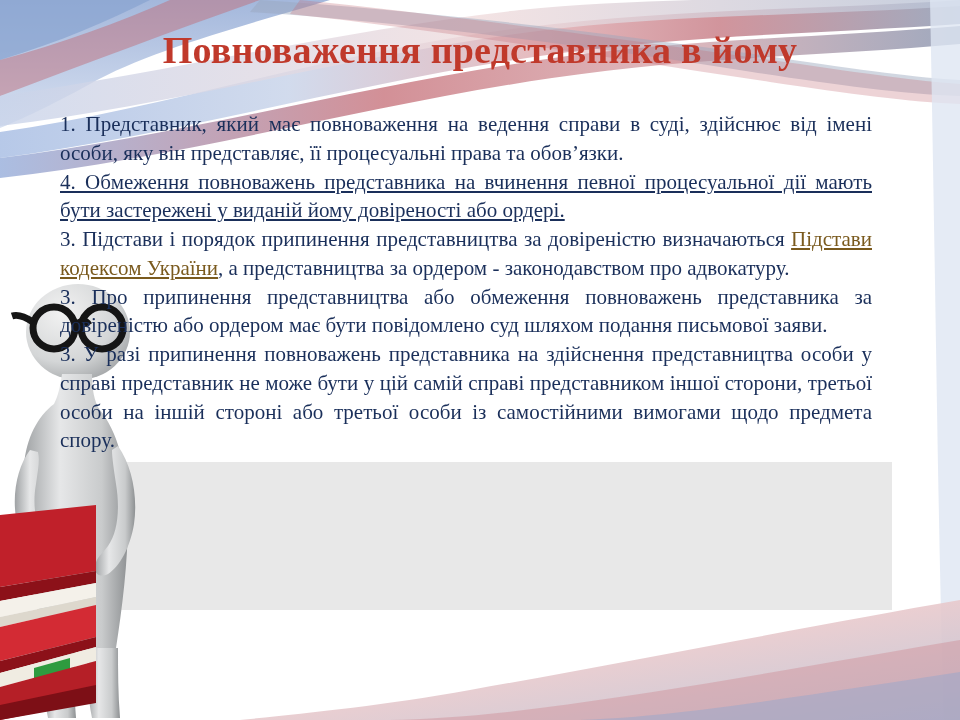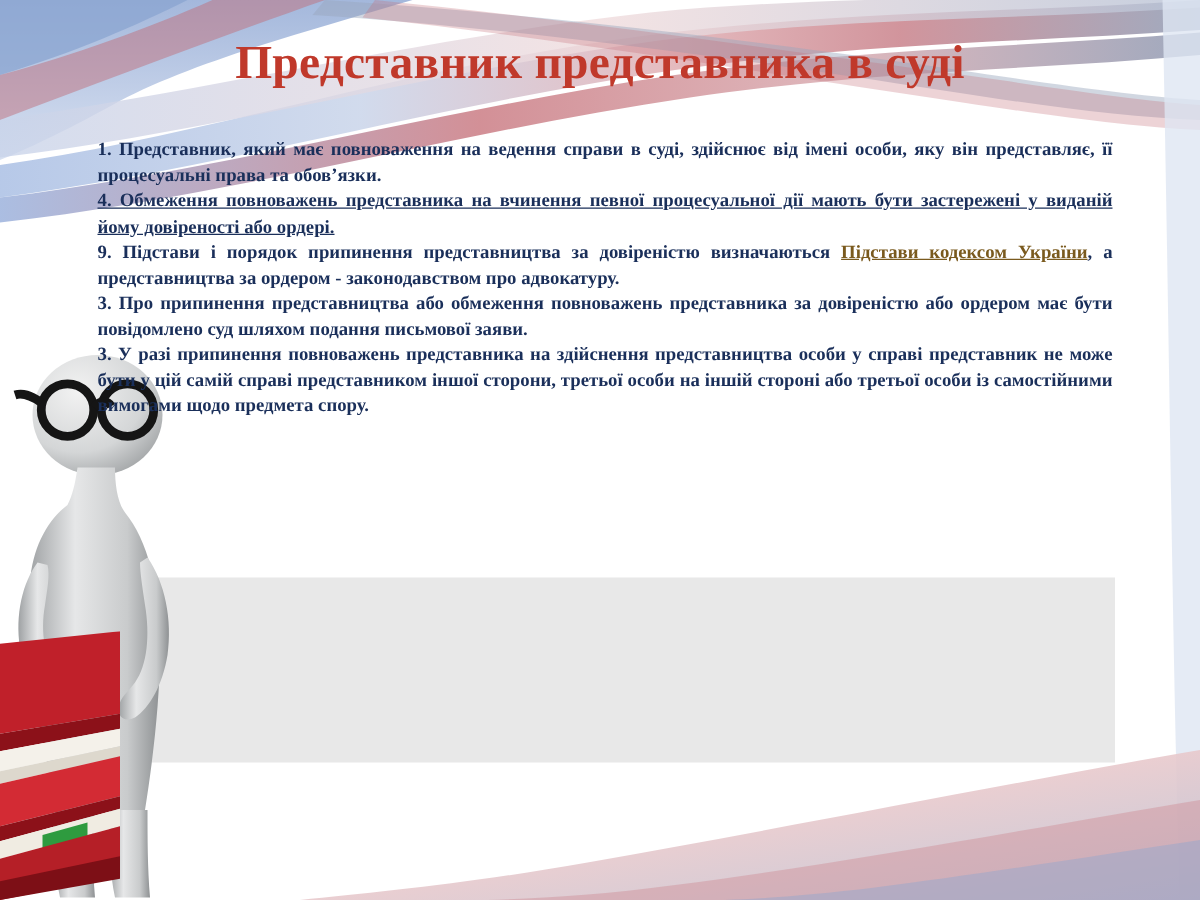--- a/index.html
+++ b/index.html
@@ -42,26 +42,26 @@
     font-size: 38px;
     line-height: 1.1;
     color: #c0392b;
     letter-spacing: 0.2px;
     white-space: nowrap;
   }
 
   
   .content {
     position: absolute;
-    left: 78px;
+    left: 60px;
     top: 110px;
     width: 812px;
     font-family: "Liberation Serif", serif;
-    font-weight: bold;
-    font-size: 15px;
+    font-weight: normal;
+    font-size: 21px;
     line-height: 1.37;
     color: #1a2f5a;
     text-align: justify;
   }
   .para {
     margin: 0 0 0 0;
     text-align: justify;
     text-justify: inter-word;
   }
   .para.underlined {
@@ -204,23 +204,23 @@
     <path d="M0,122 L96,100 L96,132 L0,156 Z" fill="#d32b34"></path>
     <path d="M0,156 L96,132 L96,142 L0,168 Z" fill="#8c1119"></path>
 
     <path d="M0,168 L96,142 L96,156 L0,182 Z" fill="#f0ece2"></path>
     <path d="M34,163 L70,153 L70,166 L34,176 Z" fill="#2e9b3f"></path>
 
     <path d="M0,182 L96,156 L96,196 L0,215 Z" fill="#b51f27"></path>
     <path d="M0,200 L96,180 L96,198 L0,215 Z" fill="#7d0f16"></path>
   </svg>
 
-  <div class="title">Представник представника в суді</div>
+  <div class="title">Повноваження представника в йому</div>
 
   <div class="content">
     <p class="para">1. Представник, який має повноваження на ведення справи в суді, здійснює від імені особи, яку він представляє, її процесуальні права та обов’язки.</p>
     <p class="para underlined">4. Обмеження повноважень представника на вчинення певної процесуальної дії мають бути застережені у виданій йому довіреності або ордері.</p>
-    <p class="para"><span>9. Підстави і порядок припинення представництва за довіреністю визначаються </span><a class="link" href="#">Підстави кодексом України</a><span>, а представництва за ордером - законодавством про адвокатуру.</span></p>
+    <p class="para"><span>3. Підстави і порядок припинення представництва за довіреністю визначаються </span><a class="link" href="#">Підстави кодексом України</a><span>, а представництва за ордером - законодавством про адвокатуру.</span></p>
     <p class="para">3. Про припинення представництва або обмеження повноважень представника за довіреністю або ордером має бути повідомлено суд шляхом подання письмової заяви.</p>
     <p class="para highlight">3. У разі припинення повноважень представника на здійснення представництва особи у справі представник не може бути у цій самій справі представником іншої сторони, третьої особи на іншій стороні або третьої особи із самостійними вимогами щодо предмета спору.</p>
   </div>
 
 </div>
 
 </body></html>

